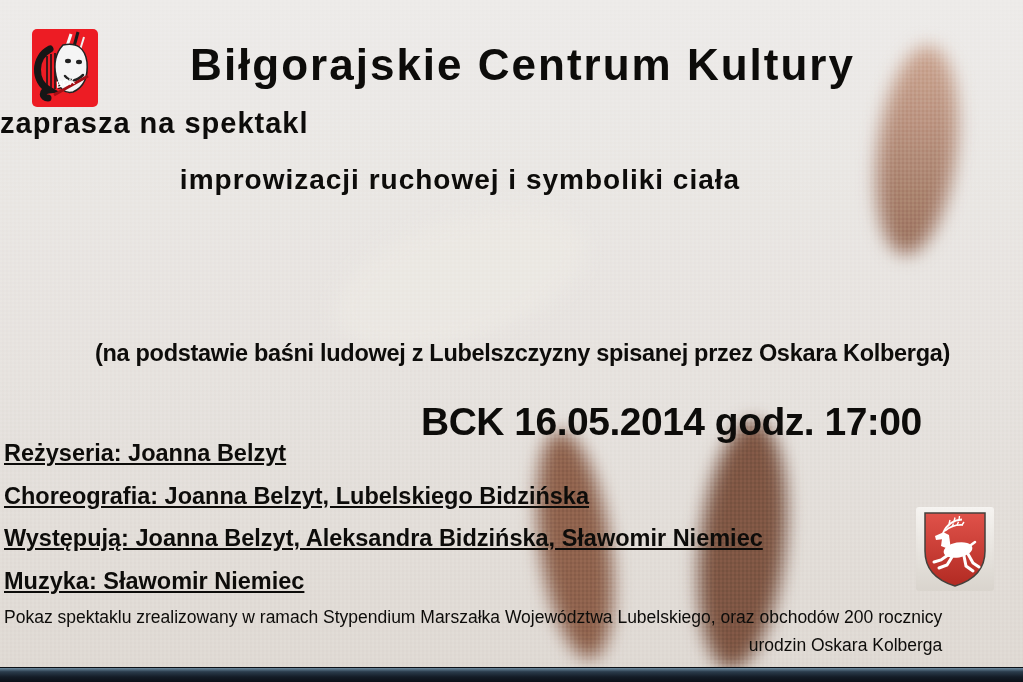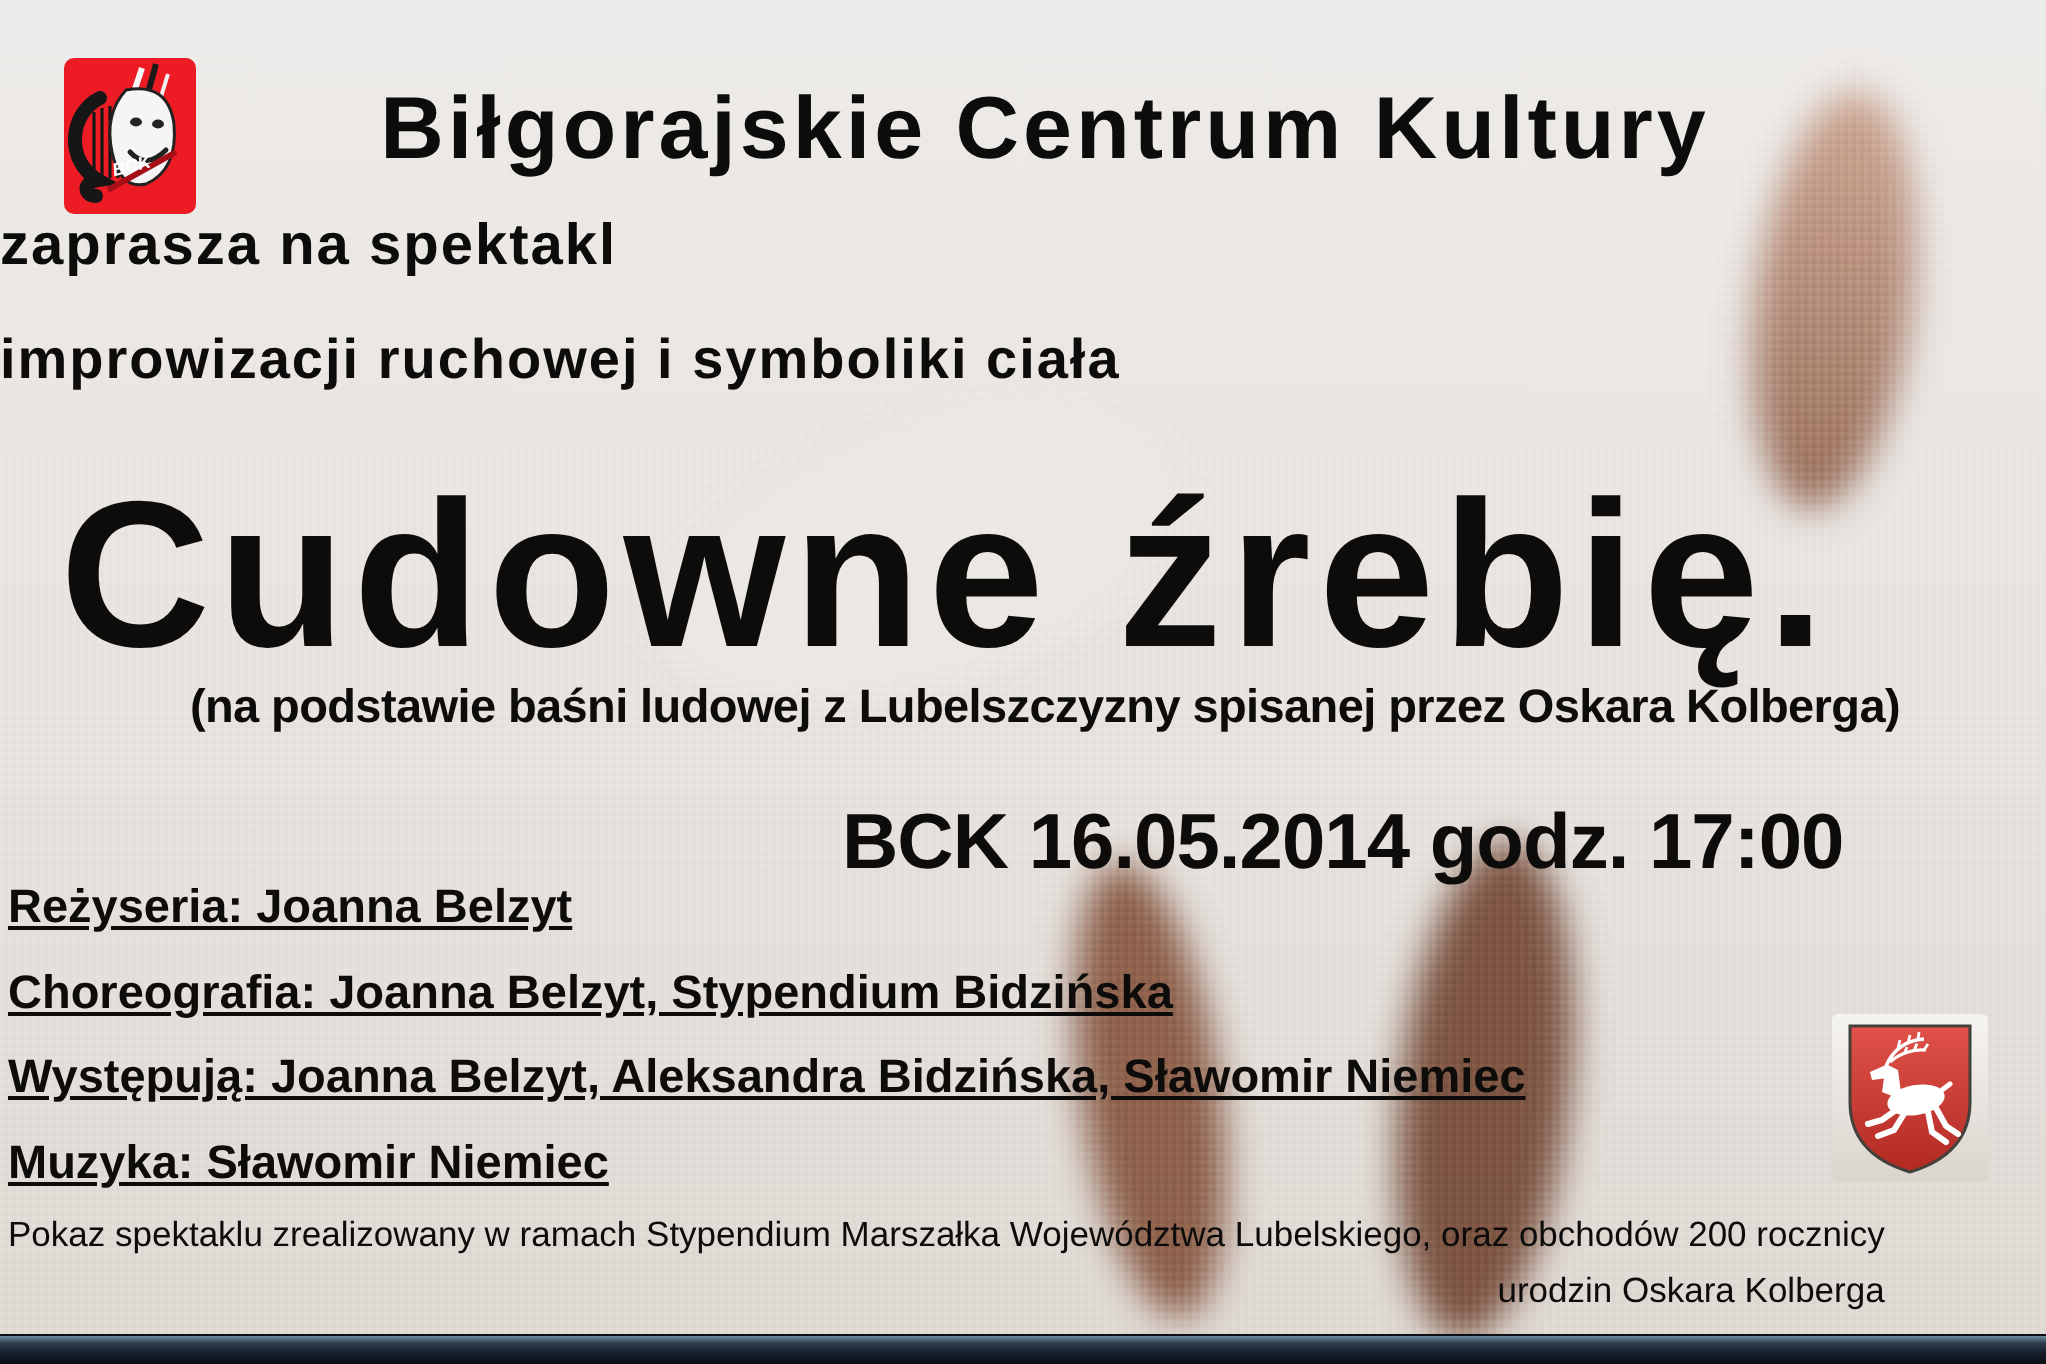--- a/index.html
+++ b/index.html
@@ -41,21 +41,21 @@
   .texture{
     position:absolute;inset:0;opacity:.5;mix-blend-mode:overlay;
     background-image:
       repeating-linear-gradient(90deg, rgba(255,255,255,.10) 0 2px, rgba(0,0,0,.05) 2px 4px),
       repeating-linear-gradient(0deg, rgba(255,255,255,.08) 0 2px, rgba(0,0,0,.04) 2px 4px);
   }
   
   .txt{position:absolute;color:#0d0c0a;line-height:1.05;white-space:nowrap;}
   .org{left:0;top:42px;width:1045px;text-align:center;font-size:44px;font-weight:bold;letter-spacing:2px;}
   .invite{left:0;top:108px;width:920px;text-align:left;font-size:29px;font-weight:bold;letter-spacing:1px;}
-  .genre{left:0;top:165px;width:920px;text-align:left;font-size:28px;font-weight:bold;letter-spacing:1px;}
+  .genre{left:0;top:165px;width:920px;text-align:center;font-size:28px;font-weight:bold;letter-spacing:1px;}
   .title{left:30px;top:234px;font-size:104px;font-weight:bold;letter-spacing:4px;}
   .source{left:0;top:341px;width:950px;text-align:right;font-size:23.5px;font-weight:bold;letter-spacing:-0.3px;}
   .event{left:421px;top:402px;font-size:39px;font-weight:bold;letter-spacing:-0.5px;}
   .credits{left:4px;top:432px;font-size:23.5px;font-weight:bold;text-decoration:underline;}
   .credits div{height:42.5px;line-height:42.5px;}
   .footer{left:4px;top:604px;font-size:17.5px;font-weight:normal;text-align:right;}
   .footer div{height:27.5px;line-height:27.5px;}
   
   .bck-logo{position:absolute;left:32px;top:29px;}
   .coa{position:absolute;left:916px;top:507px;}
@@ -96,27 +96,26 @@
     <ellipse cx="47" cy="33" rx="3" ry="2.2" fill="#222"></ellipse>
     <path d="M33,47 Q41,56 51,46" fill="none" stroke="#222" stroke-width="2.5" stroke-linecap="round"></path>
 
     <line x1="22" y1="66" x2="56" y2="47" stroke="#a50f15" stroke-width="3"></line>
     <text x="24" y="57" font-family="Liberation Sans, sans-serif" font-size="9" font-style="italic" font-weight="bold" fill="#ffffff" transform="rotate(-14 33 54)">BCK</text>
   </svg>
 
   <div class="txt org">Biłgorajskie Centrum Kultury</div>
   <div class="txt invite">zaprasza na spektakl</div>
   <div class="txt genre">improwizacji ruchowej i symboliki ciała</div>
-  <div class="txt title">Cudowne źrebię.</div>
   <div class="txt source">(na podstawie baśni ludowej z Lubelszczyzny spisanej przez Oskara Kolberga)</div>
   <div class="txt event">BCK 16.05.2014 godz. 17:00</div>
 
   <div class="txt credits">
     <div>Reżyseria: Joanna Belzyt</div>
-    <div>Choreografia: Joanna Belzyt, Stypendium Bidzińska</div>
+    <div>Choreografia: Joanna Belzyt, Lubelskiego Bidzińska</div>
     <div>Występują: Joanna Belzyt, Aleksandra Bidzińska, Sławomir Niemiec</div>
     <div>Muzyka: Sławomir Niemiec</div>
   </div>
 
   <div class="txt footer">
     <div>Pokaz spektaklu zrealizowany w ramach Stypendium Marszałka Województwa Lubelskiego, oraz obchodów 200 rocznicy</div>
     <div>urodzin Oskara Kolberga</div>
   </div>
 
   <svg class="coa" width="78" height="84" viewBox="0 0 78 84">

